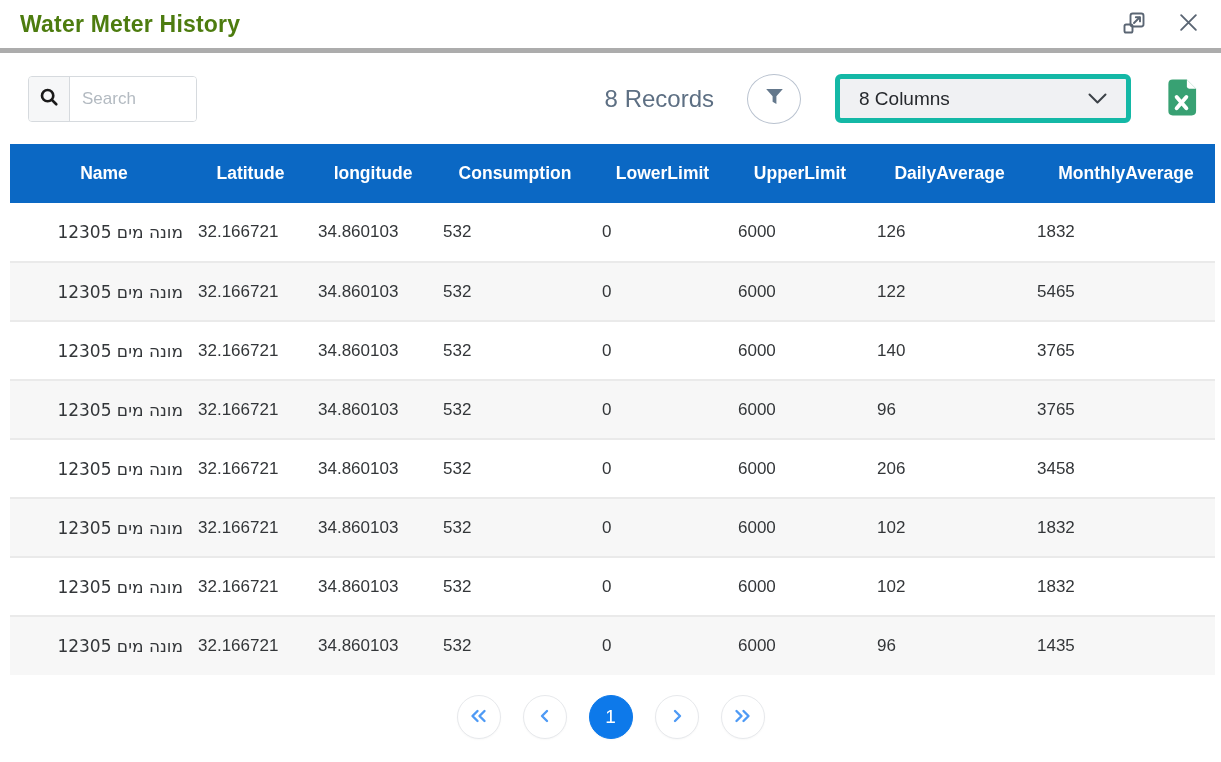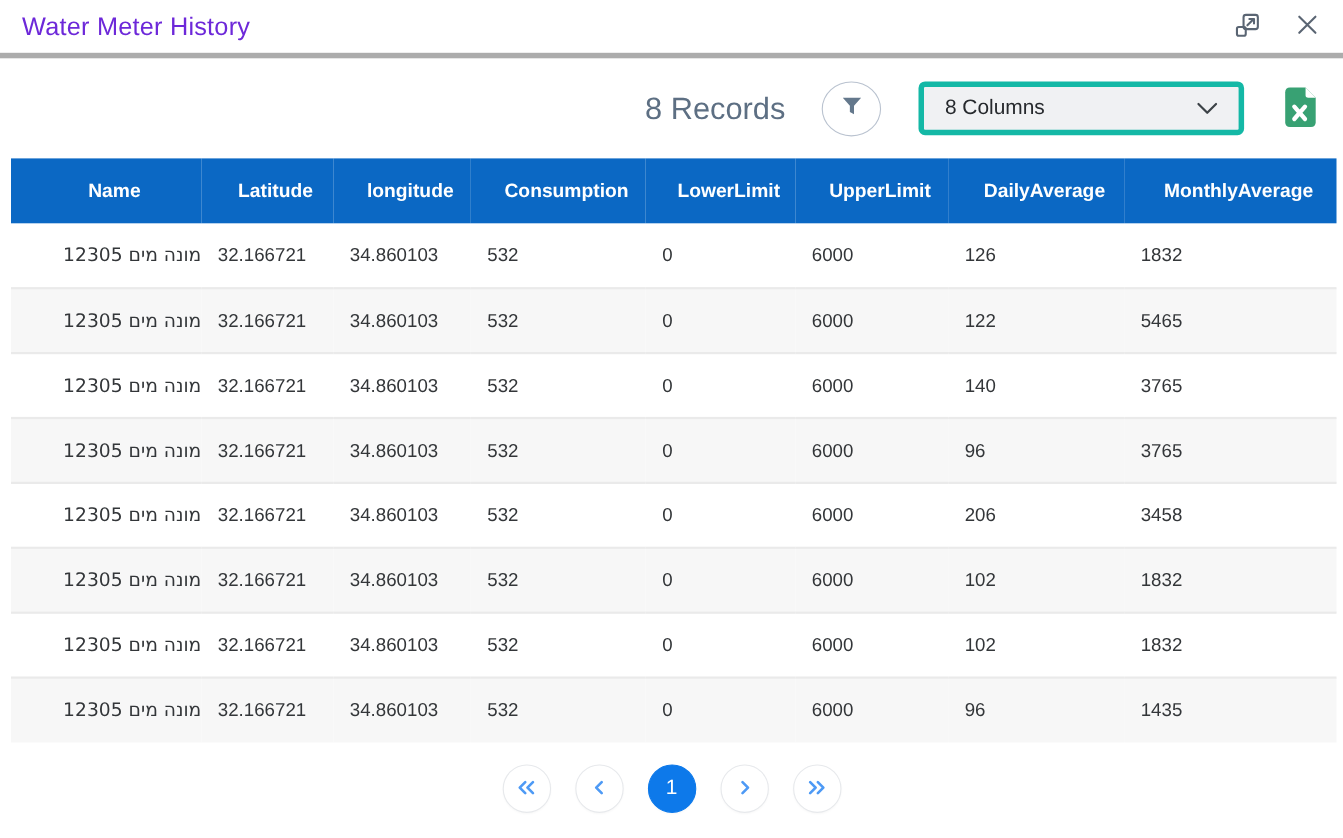--- a/index.html
+++ b/index.html
@@ -15,22 +15,22 @@
 
   
   .titlebar {
     height: 48px;
     display: flex;
     align-items: center;
     padding: 0 22px 0 20px;
   }
   .title {
     font-size: 23px;
-    font-weight: 400;
-    color: #6d28d9;
+    font-weight: 700;
+    color: #4d7c0f;
     letter-spacing: 0.2px;
   }
   .titlebar-actions {
     margin-left: auto;
     display: flex;
     align-items: center;
     gap: 32px;
   }
   .icon-btn { background: none; border: none; cursor: pointer; display: flex; align-items: center; justify-content: center; padding: 0; }
   .divider { height: 5px; background: #acacac; }
@@ -68,21 +68,21 @@
     color: #333;
   }
   .search-input::placeholder { color: #b3bac1; }
 
   .toolbar-right {
     margin-left: auto;
     display: flex;
     align-items: center;
   }
   .records-label {
-    font-size: 28px;
+    font-size: 24px;
     color: #5d6f83;
   }
   .filter-btn {
     margin-left: 33px;
     width: 54px;
     height: 50px;
     border-radius: 50%;
     border: 1px solid #b9c2cf;
     background: #fff;
     display: flex;
@@ -187,20 +187,31 @@
             <path d="M3 3 L17 17 M17 3 L3 17"></path>
           </svg>
         </span>
       </button>
     </div>
   </div>
 
   <div class="divider"></div>
 
   <div class="toolbar">
+    <div class="search-group">
+      <div class="search-addon">
+        <span>
+          <svg width="20" height="20" viewBox="0 0 22 22" fill="none" stroke="#1a1a1a" stroke-width="2.9" stroke-linecap="round">
+            <circle cx="9.5" cy="9.5" r="6.2"></circle>
+            <path d="M14.3 14.3 L19 19"></path>
+          </svg>
+        </span>
+      </div>
+      <input class="search-input" type="text" placeholder="Search" style="">
+    </div>
 
     <div class="toolbar-right">
       <span class="records-label">8 Records</span>
 
       <button class="filter-btn">
         <span>
           <svg width="19" height="18" viewBox="0 0 20 19" fill="#64788c">
             <path d="M1.2 1 h17.6 l-6.8 7.6 v8.2 l-4-2.2 v-6 L1.2 1 Z"></path>
           </svg>
         </span>

